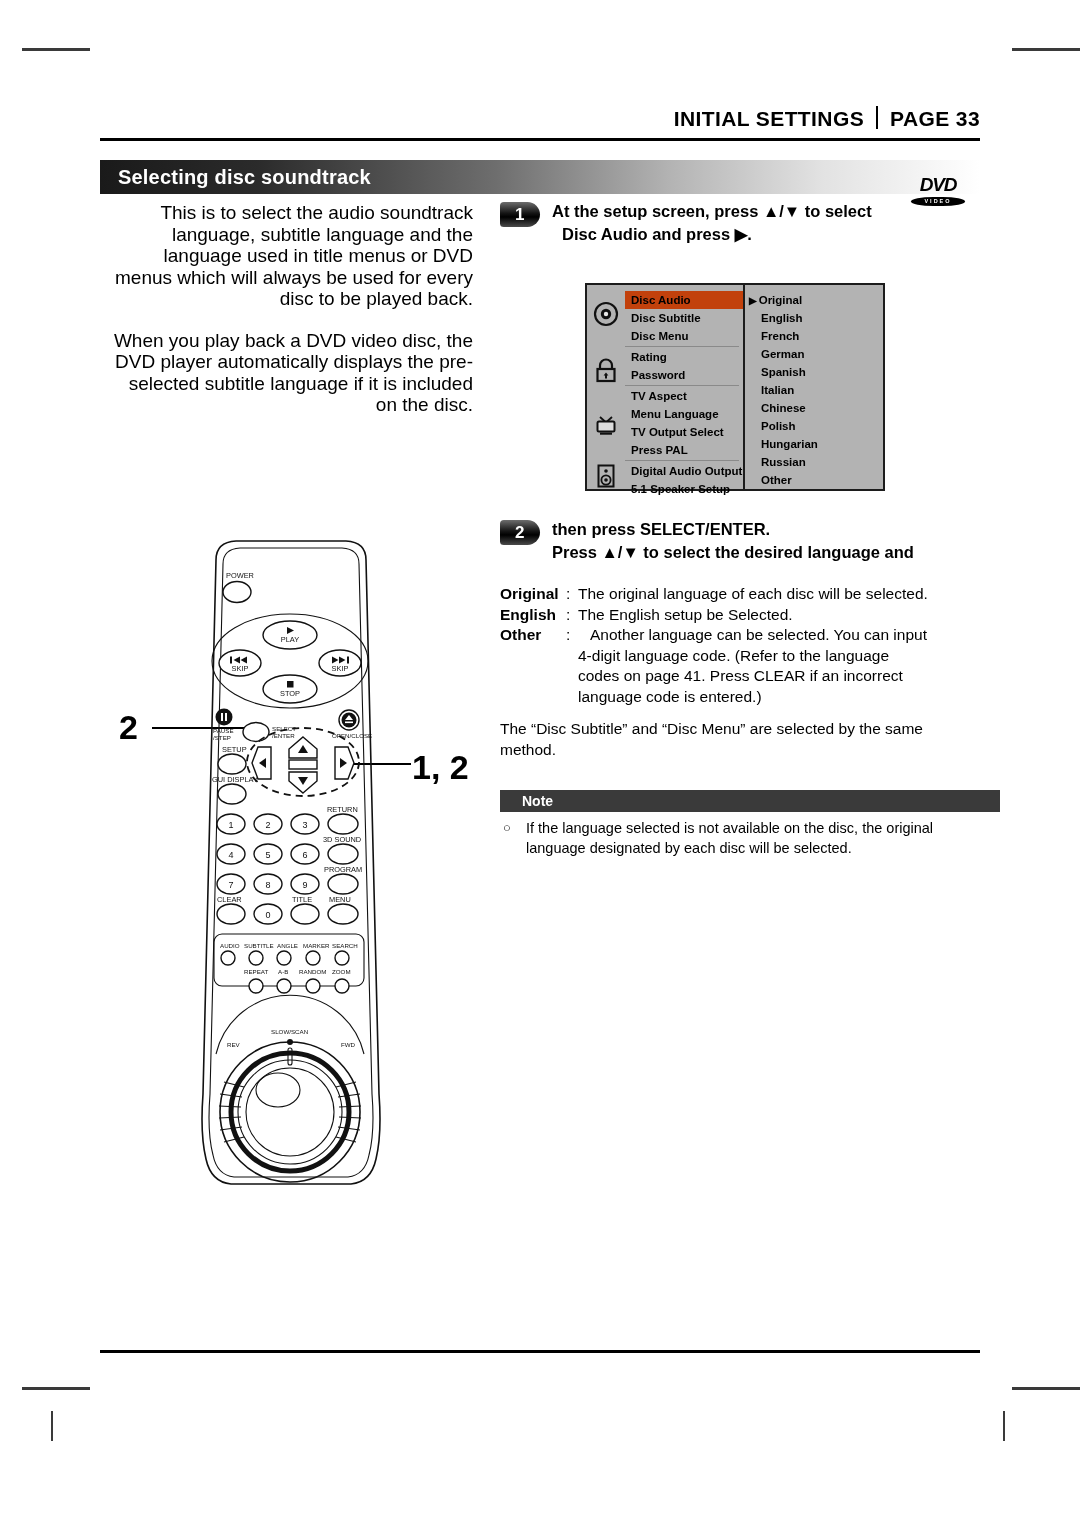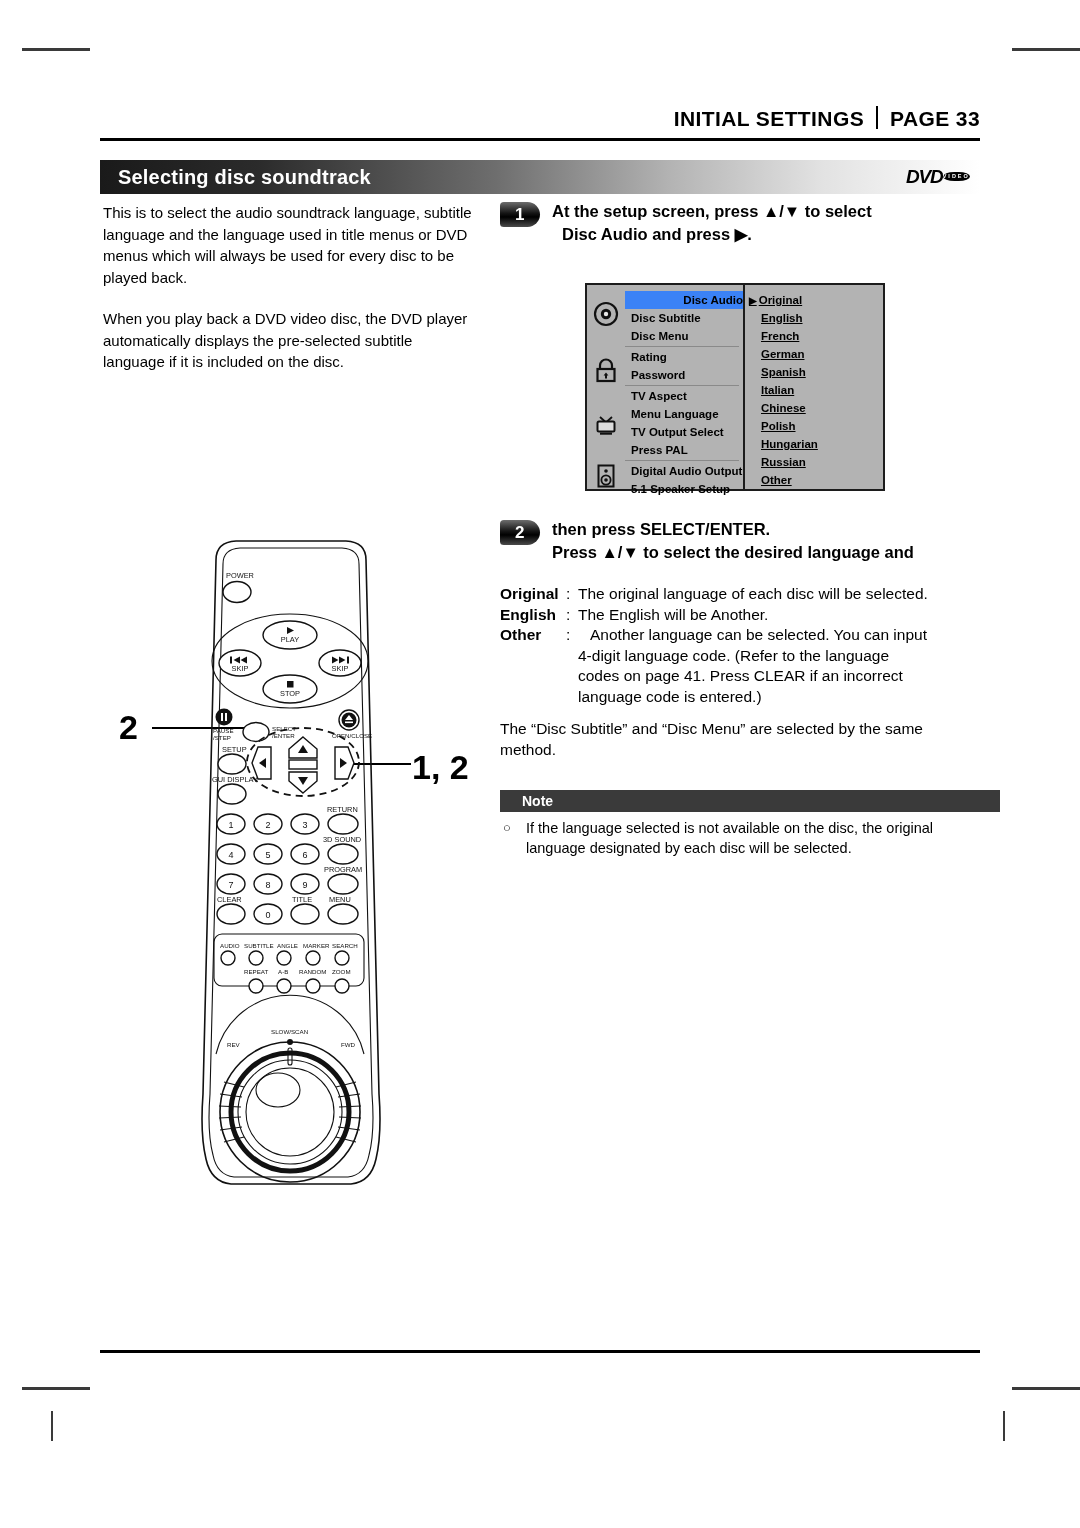--- a/index.html
+++ b/index.html
@@ -40,36 +40,36 @@
     position: absolute; left: 100px; top: 160px; width: 880px; height: 34px;
     background: linear-gradient(to right, #1a1a1a 0%, #2b2b2b 18%, #6e6e6e 45%,
                                 #b4b4b4 65%, #e2e2e2 82%, #ffffff 100%);
     display: flex; align-items: center;
   }
   #title-bar-text {
     color: #fff; font-size: 20px; font-weight: bold; margin-left: 18px;
     letter-spacing: .2px;
   }
   #dvd-logo {
-    position: absolute; right: 10px; top: 2px; width: 64px; height: 30px;
-    display: flex; flex-direction: row; align-items: center; justify-content: space-between;
+    position: absolute; right: 10px; top: 16px; width: 64px; height: 30px;
+    display: flex; flex-direction: column; align-items: center; justify-content: space-between;
   }
   #dvd-logo .dvd-word {
     font-size: 19px; font-weight: bold; font-style: italic; letter-spacing: -1.2px;
     line-height: 18px; color: #000;
   }
   #dvd-logo .dvd-sub {
     width: 54px; height: 9px; background: #000; border-radius: 50%/60%;
     color: #fff; font-size: 5.5px; letter-spacing: 2px; text-align: center;
     line-height: 9px; font-weight: bold; margin-top: -1px;
   }
 
   
   #intro { position: absolute; left: 103px; top: 202px; width: 370px; }
-  #intro p { font-size: 15px; line-height: 21.5px; }
+  #intro p { font-size: 19px; line-height: 21.5px; text-align: right; }
   #intro p + p { margin-top: 20px; }
 
   
   #right-col { position: absolute; left: 500px; top: 200px; width: 480px; }
 
   .step { display: flex; align-items: flex-start; }
   .step-badge {
     flex: 0 0 auto; width: 40px; height: 25px; margin-top: 2px; margin-right: 12px;
     background: linear-gradient(to bottom, #6d6d6d 0%, #141414 45%, #000 60%, #4a4a4a 100%);
     border-radius: 4px 13px 13px 4px;
@@ -89,21 +89,21 @@
   .osd-icon {
     position: absolute; left: 4px; width: 30px; height: 30px;
     display: flex; align-items: center; justify-content: center;
   }
   #osd-left { flex: 0 0 158px; position: relative; border-right: 2px solid #1c1c1c; }
   #osd-right { flex: 1 1 auto; position: relative; background: #b3b3b3; }
   .osd-row {
     height: 18px; line-height: 18px; font-size: 11.5px; font-weight: bold;
     padding-left: 6px; white-space: nowrap;
   }
-  .osd-row.hl { background: #3b82f6; text-align: right; }
+  .osd-row.hl { background: #c2410c; }
   .osd-div { height: 1px; background: #8a8a8a; margin: 1px 4px 1px 0; }
   #osd-right .osd-row { padding-left: 16px; }
   #osd-right .osd-row.first { padding-left: 4px; }
   .caret { font-size: 10px; margin-right: 2px; }
 
   
   #defs { position: absolute; left: 500px; top: 584px; width: 470px; font-size: 15.5px; line-height: 20.5px; }
   .def-line { display: flex; }
   .def-term { font-weight: bold; flex: 0 0 66px; }
   .def-colon { flex: 0 0 12px; }
@@ -224,21 +224,21 @@
         <div class="osd-row">TV Aspect</div>
         <div class="osd-row">Menu Language</div>
         <div class="osd-row">TV Output Select</div>
         <div class="osd-row">Press PAL</div>
         <div class="osd-div"></div>
         <div class="osd-row">Digital Audio Output</div>
         <div class="osd-row">5.1 Speaker Setup</div>
       </div>
     </div>
     <div id="osd-right">
-      <div style="position:absolute; left:0; top:6px; right:0;text-decoration:underline;">
+      <div style="position:absolute; left:0; top:6px; right:0;">
         <div class="osd-row first"><span class="caret">▶</span><span>Original</span></div>
         <div class="osd-row">English</div>
         <div class="osd-row">French</div>
         <div class="osd-row">German</div>
         <div class="osd-row">Spanish</div>
         <div class="osd-row">Italian</div>
         <div class="osd-row">Chinese</div>
         <div class="osd-row">Polish</div>
         <div class="osd-row">Hungarian</div>
         <div class="osd-row">Russian</div>
@@ -259,21 +259,21 @@
 
   <div id="defs">
     <div class="def-line">
       <span class="def-term">Original</span>
       <span class="def-colon">:</span>
       <span class="def-body">The original language of each disc will be selected.</span>
     </div>
     <div class="def-line">
       <span class="def-term">English</span>
       <span class="def-colon">:</span>
-      <span class="def-body">The English will be Another.</span>
+      <span class="def-body">The English setup be Selected.</span>
     </div>
     <div class="def-line">
       <span class="def-term">Other</span>
       <span class="def-colon">:</span>
       <span class="def-body" style="padding-left:12px;">Another language can be selected. You can input</span>
     </div>
     <div class="def-cont">4-digit language code. (Refer to the language</div>
     <div class="def-cont">codes on page 41. Press CLEAR if an incorrect</div>
     <div class="def-cont">language code is entered.)</div>
   </div>

